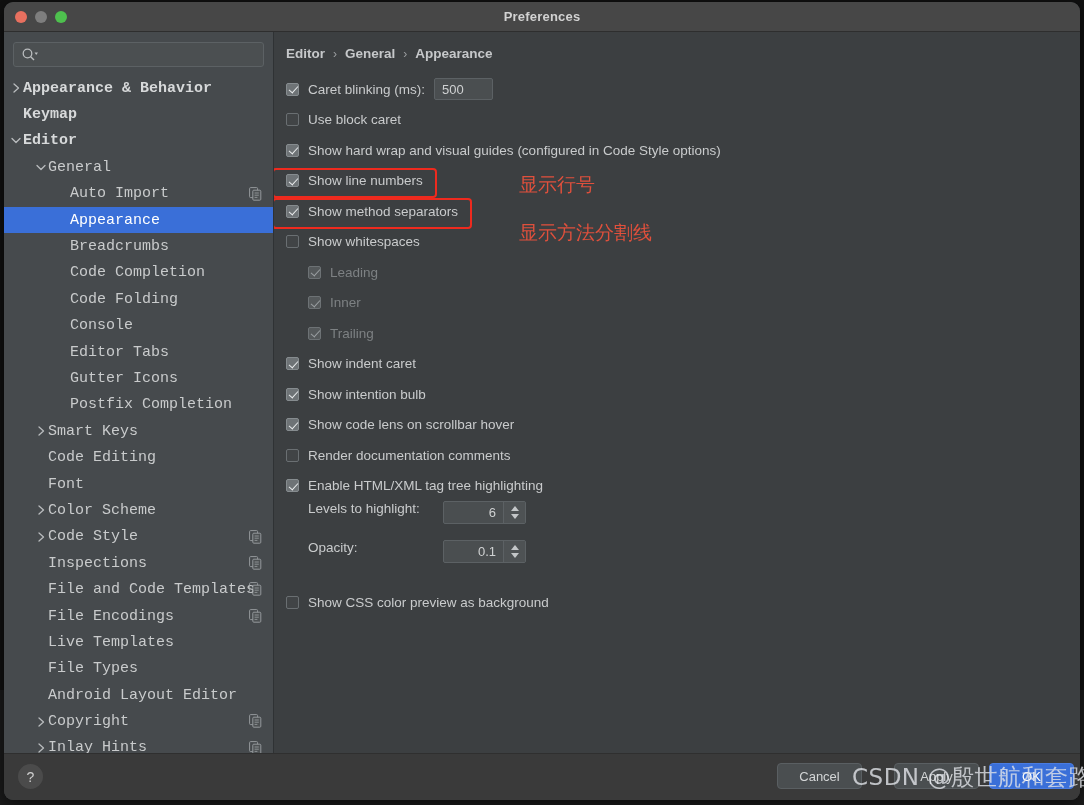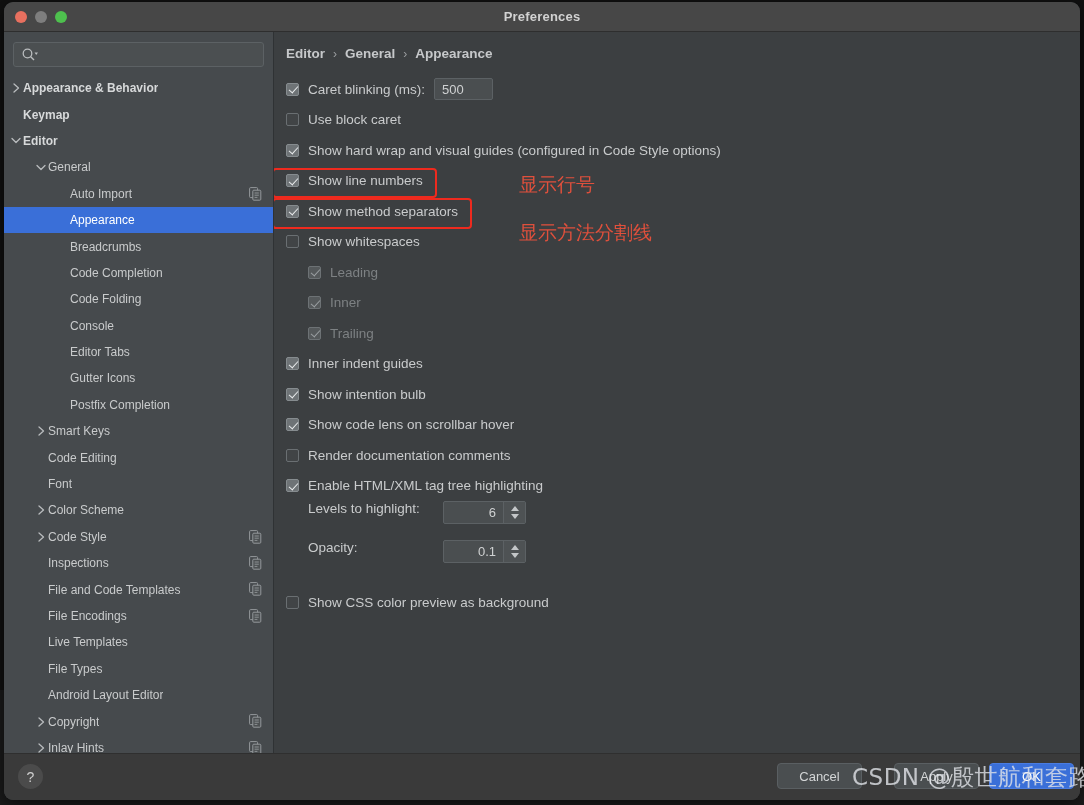--- a/index.html
+++ b/index.html
@@ -111,24 +111,25 @@
 
   #tree {
     position: relative;
     padding-top: 1px;
   }
   .tree-row {
     position: relative;
     height: 26.4px;
     display: flex;
     align-items: center;
-    font-size: 12px;
+    font-size: 15px;
     color: #c9cbcc;
     white-space: nowrap;
     cursor: default;
+    font-family: Liberation Mono, monospace;
   }
   .tree-row.selected {
     background: #3a6fd8;
     color: #ffffff;
   }
   .tree-row.bold { font-weight: bold; color: #d7d9da; }
   .tw {
     width: 14px;
     height: 14px;
     margin-left: 2px;
@@ -617,21 +618,21 @@
             <div class="opt-row indent1 disabled">
               <span class="cb checked dim"></span>
               <span class="opt-label">Inner</span>
             </div>
             <div class="opt-row indent1 disabled">
               <span class="cb checked dim"></span>
               <span class="opt-label">Trailing</span>
             </div>
             <div class="opt-row">
               <span class="cb checked"></span>
-              <span class="opt-label">Inner indent guides</span>
+              <span class="opt-label">Show indent caret</span>
             </div>
             <div class="opt-row">
               <span class="cb checked"></span>
               <span class="opt-label">Show intention bulb</span>
             </div>
             <div class="opt-row">
               <span class="cb checked"></span>
               <span class="opt-label">Show code lens on scrollbar hover</span>
             </div>
             <div class="opt-row">

